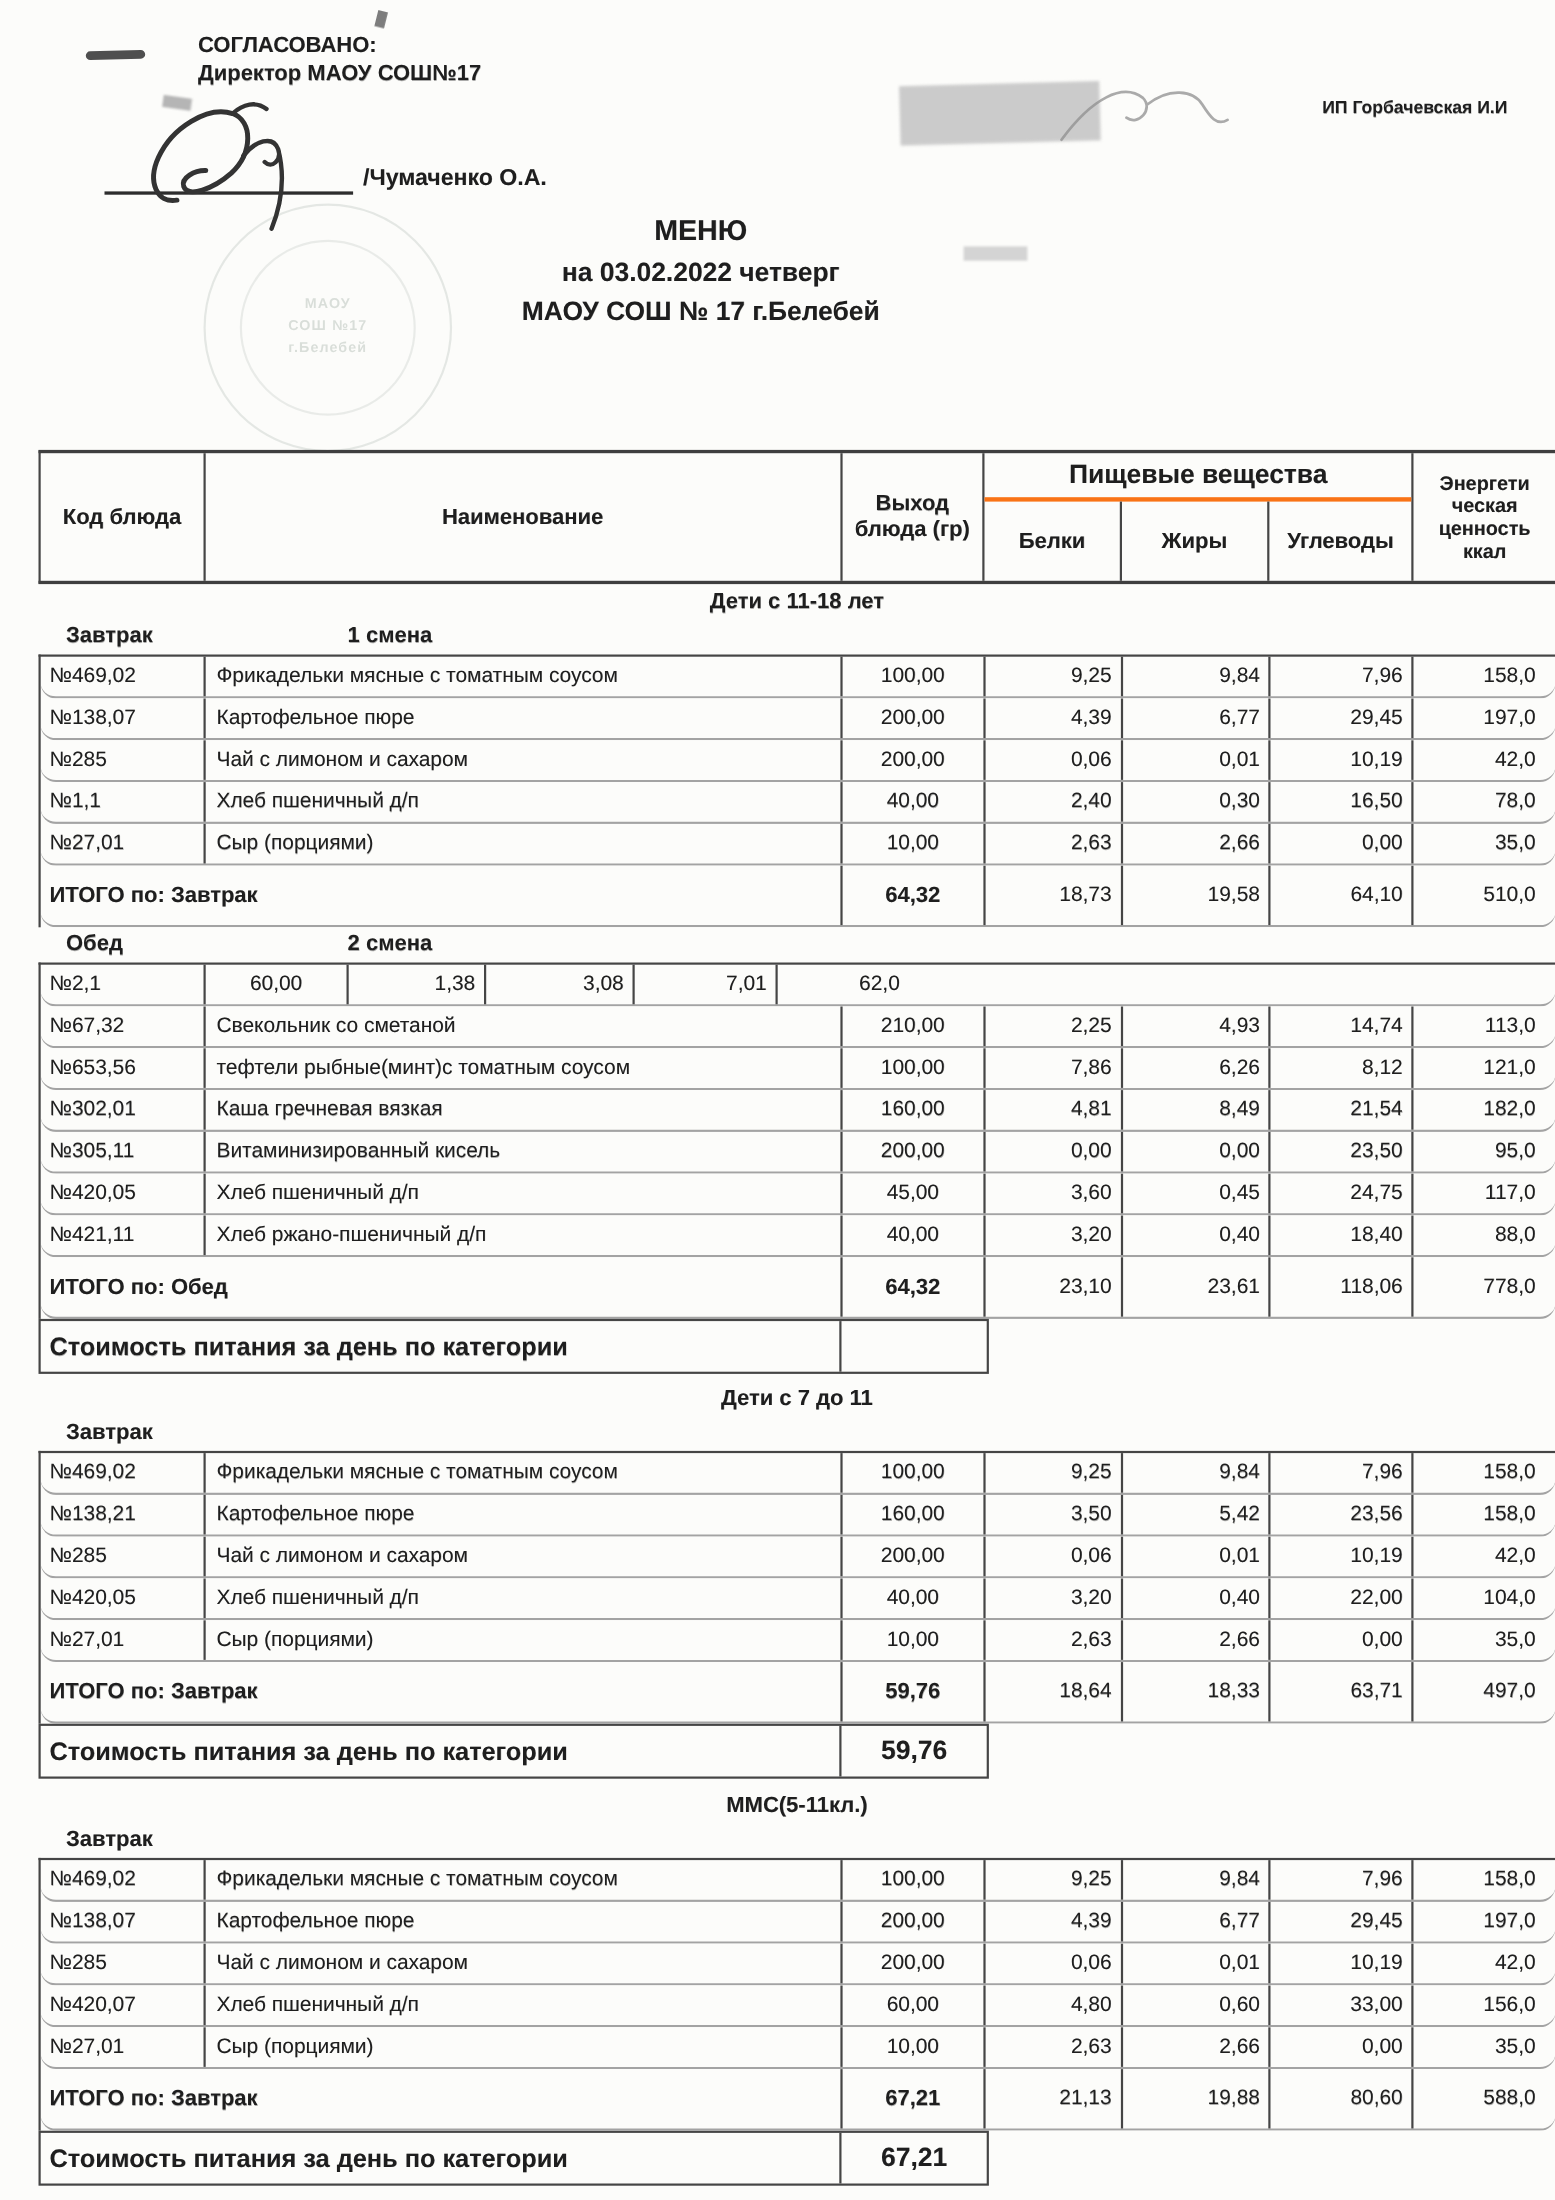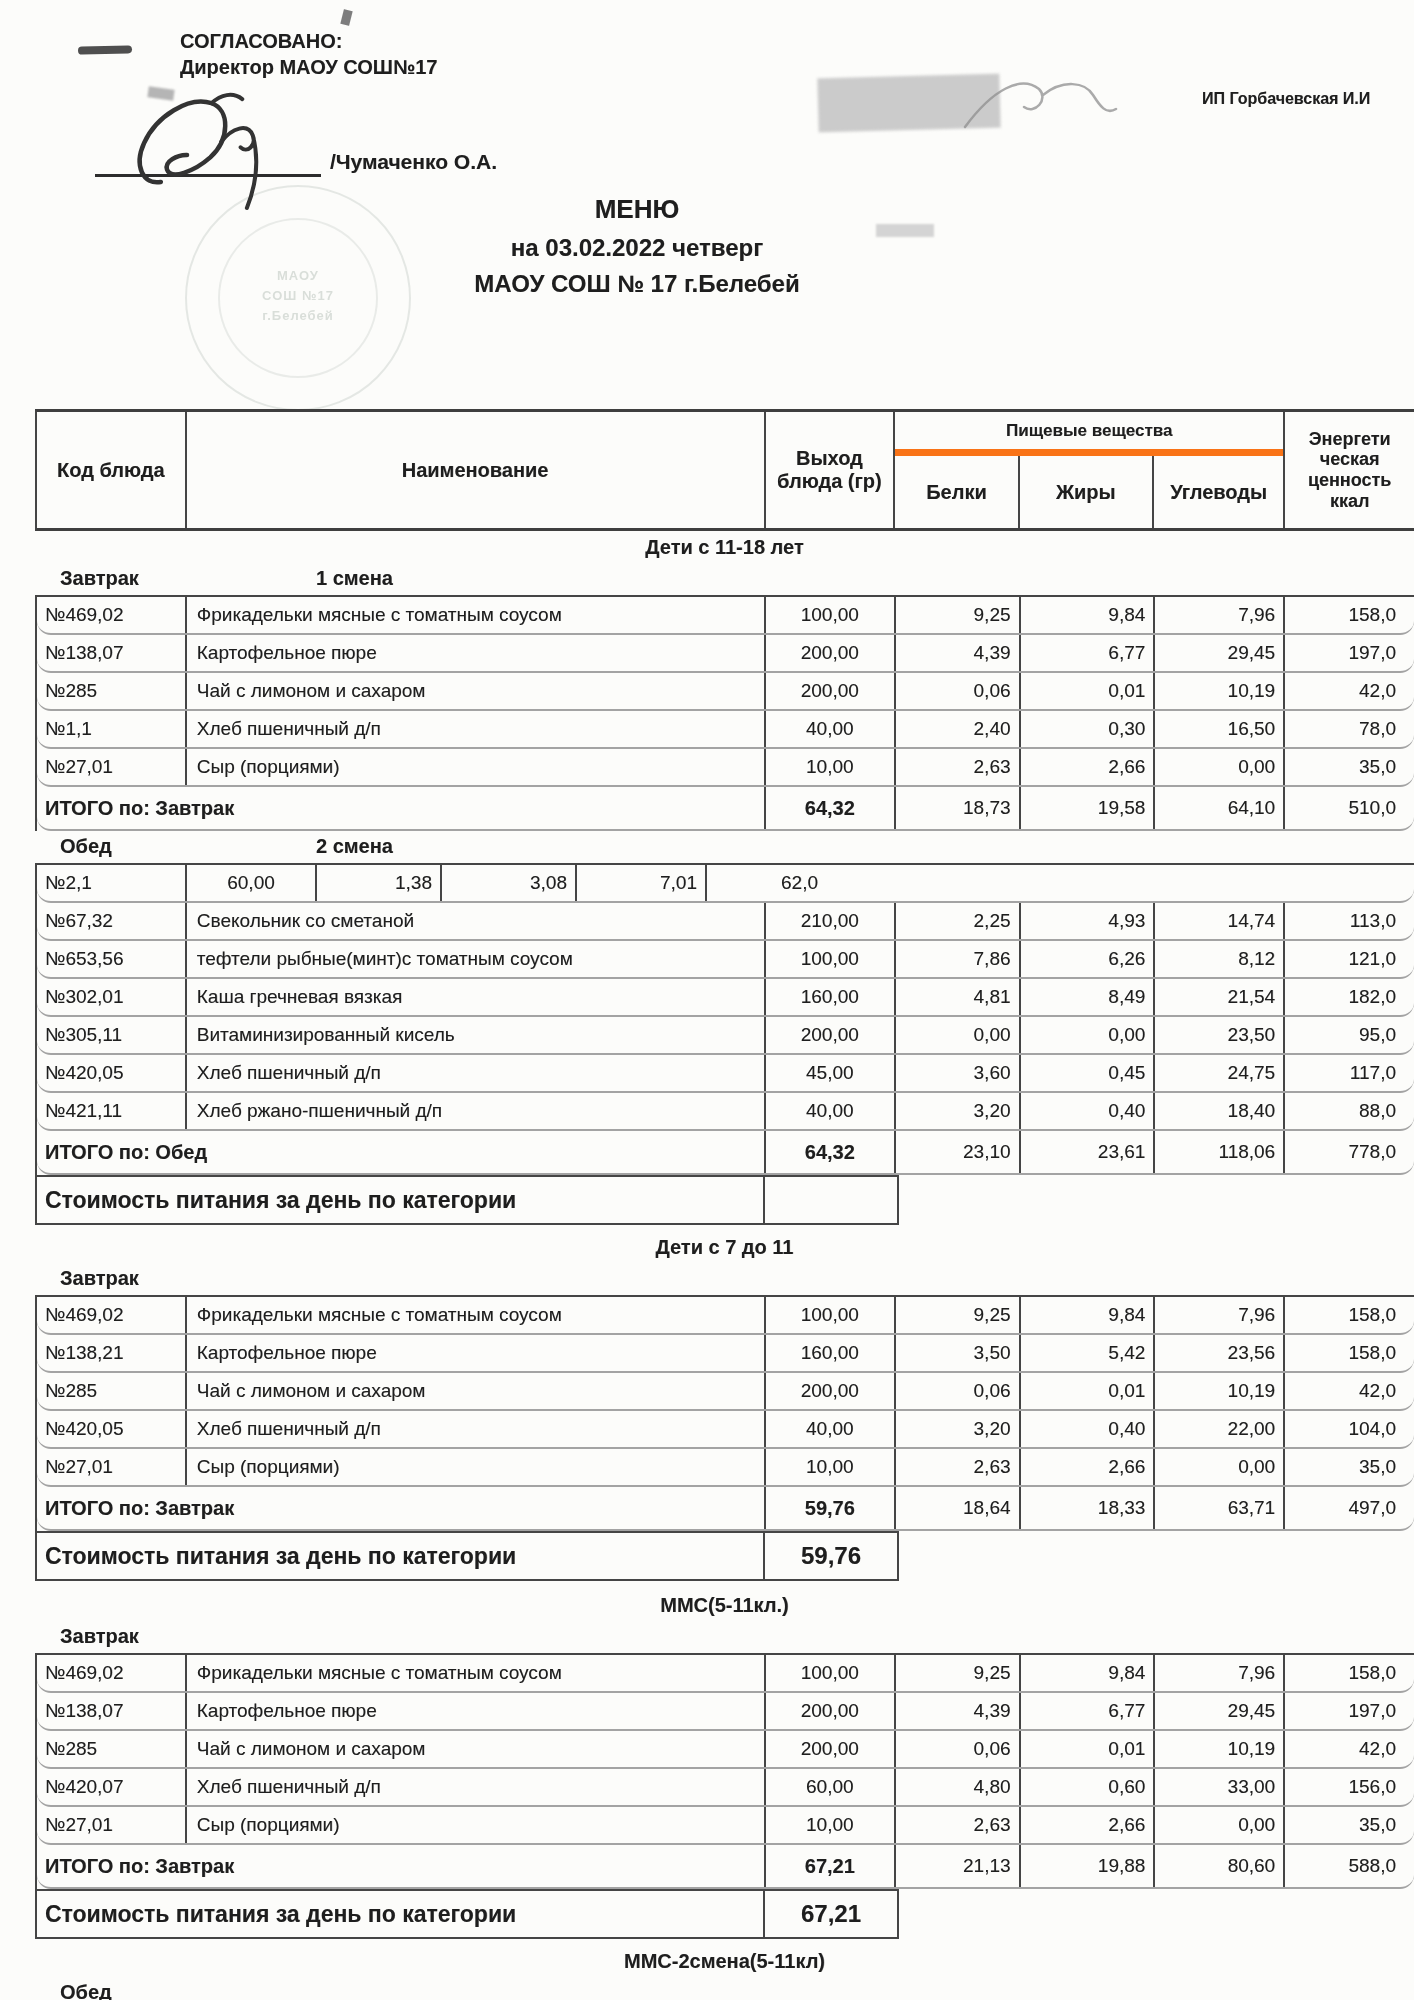--- a/index.html
+++ b/index.html
@@ -40,34 +40,34 @@
   
   #menu-table { position:absolute; left:35px; top:409px; width:1379px; }
   #menu-table * { box-sizing:border-box; }
 
   .thead { display:flex; height:122px; border-top:3px solid #3f3f3f; border-bottom:3px solid #3f3f3f; border-left:2px solid #454545; }
   .th { border-right:2px solid #454545; display:flex; align-items:center; justify-content:center; text-align:center; font-weight:700; font-size:20px; line-height:1.15; }
   .th:last-child { border-right:none; }
   .c-code { width:150px; } .c-name { width:580px; } .c-out  { width:130px; }
   .c-prot { width:125px; } .c-fat  { width:135px; } .c-carb { width:130px; } .c-kcal { width:129px; }
   .th-group { width:390px; display:flex; flex-direction:column; border-right:2px solid #454545; }
-  .th-group-label { height:44px; border-bottom:7px solid #f97316; display:flex; align-items:center; justify-content:center; font-weight:700; font-size:17px; }
+  .th-group-label { height:44px; border-bottom:4px solid #f97316; display:flex; align-items:center; justify-content:center; font-weight:700; font-size:24px; }
   .th-sub { display:flex; flex:1; }
   .th-sub .th { height:100%; }
   .th-sub .th:last-child { border-right:none; }
   .th.energy { flex-direction:column; font-size:18px; justify-content:center; }
 
   .caption-band { height:32px; display:flex; align-items:center; justify-content:center; font-weight:700; font-size:20px; }
   .meal-band { height:32px; position:relative; }
   .meal-label { position:absolute; left:25px; top:4px; font-weight:700; font-size:20px; }
   .shift-label { position:absolute; left:281px; top:4px; font-weight:700; font-size:20px; }
 
   .rows-group { border-top:2px solid #454545; border-left:2px solid #454545; }
   .t-row { display:flex; height:38px; border-bottom:2px solid #a3a3a3;border-radius:14px; }
-  .t-row.total { height:44px; }
+  .t-row.total { height:56px; }
   .td { border-right:2px solid #454545; display:flex; align-items:center; font-size:19px; overflow:hidden; white-space:nowrap; }
   .td.c-code { padding-left:8px; }
   .td.c-name { padding-left:10px; }
   .td.c-out  { justify-content:center; }
   .td.num    { justify-content:flex-end; padding-right:8px; }
   .td.c-kcal { justify-content:flex-end; padding-right:18px; border-right:none; }
   .td-span { width:730px; border-right:2px solid #454545; display:flex; align-items:center; padding-left:8px; font-weight:700; font-size:20px; }
   .total-out { font-weight:700; font-size:20px; }
 
   .cost-row { width:864px; height:50px; border:2px solid #454545; display:flex; }

